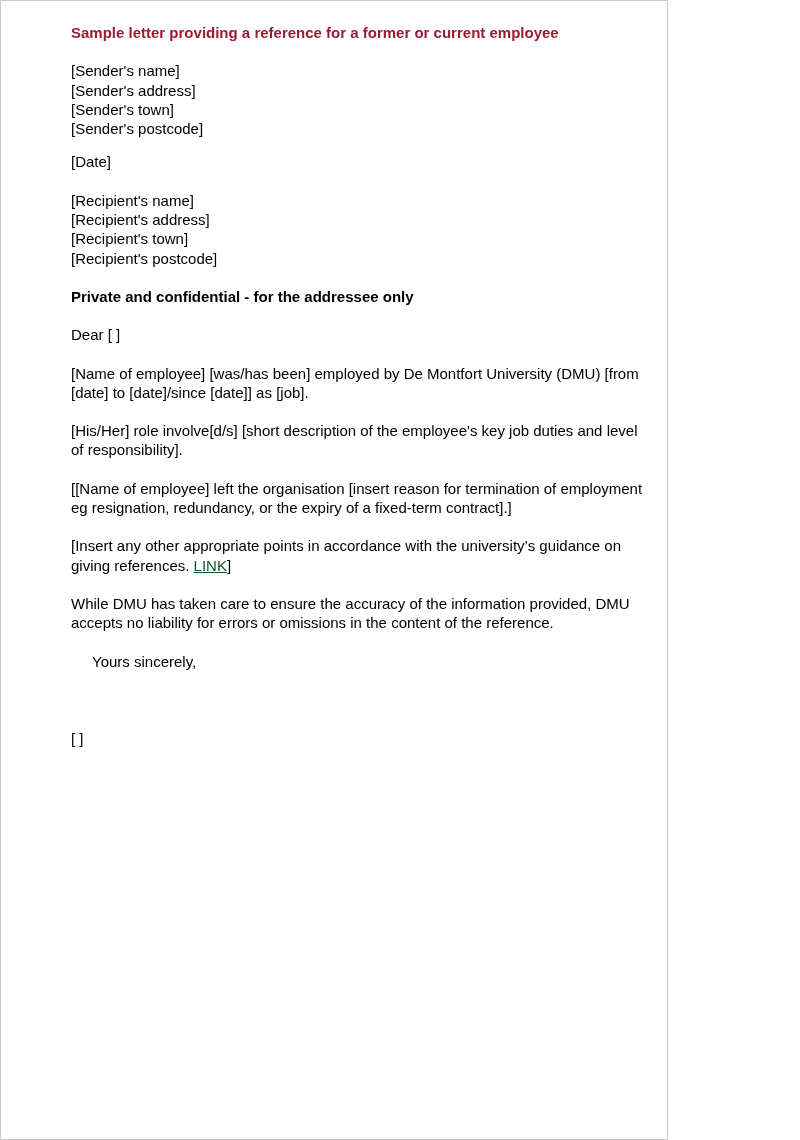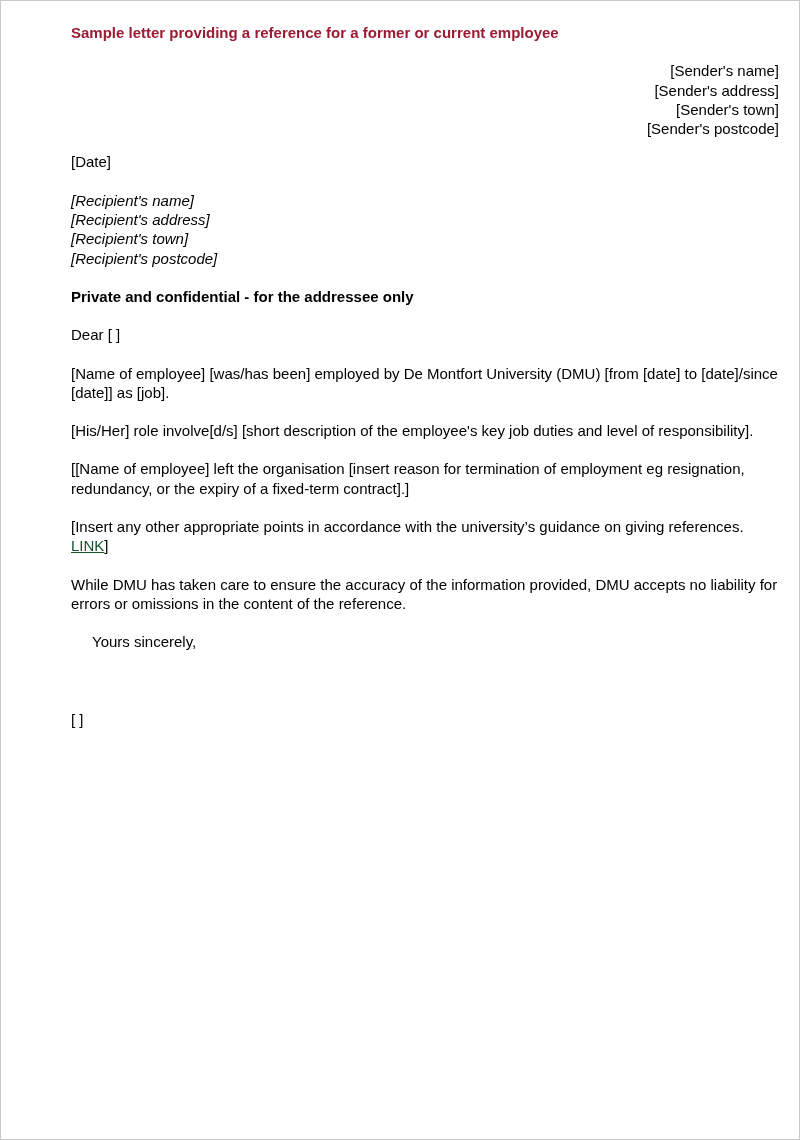--- a/index.html
+++ b/index.html
@@ -1,41 +1,41 @@
 <!DOCTYPE html>
 <html><head>
 <meta charset="utf-8">
 <style>
   html, body { margin: 0; padding: 0; background: #ffffff; }
   .page {
     position: relative;
-    width: 800px;
+    width: 668px;
     height: 1140px;
     box-sizing: border-box;
     background: #ffffff;
     border: 1px solid #c9c9c9;
     padding: 22px 20px 0 70px;
     font-family: "Liberation Sans", sans-serif;
     font-size: 15px;
     line-height: 19.3px;
     color: #000000;
     overflow: hidden;
   }
   .title {
     font-size: 15px;
     font-weight: bold;
     color: #9b1b33;
     margin: 0 0 19px 0;
   }
-  .sender { text-align: right; margin: 0; }
+  .sender { margin: 0; }
   .addr-line { white-space: pre; }
   .sender .addr-line { white-space: normal; }
   p { margin: 0 0 19px 0; }
   .date-line { margin: 14px 0 19px 0; }
-  .recipient { margin: 0 0 19px 0; font-style: italic; }
+  .recipient { margin: 0 0 19px 0; }
   .subject { font-weight: bold; }
   .closing { margin-bottom: 58px; margin-left: 21px; }
   a.doc-link { color: #14532d; text-decoration: underline; }
 </style>
 </head>
 <body>
 
 <div class="page">
 
   <h1 class="title">Sample letter providing a reference for a former or current employee</h1>

